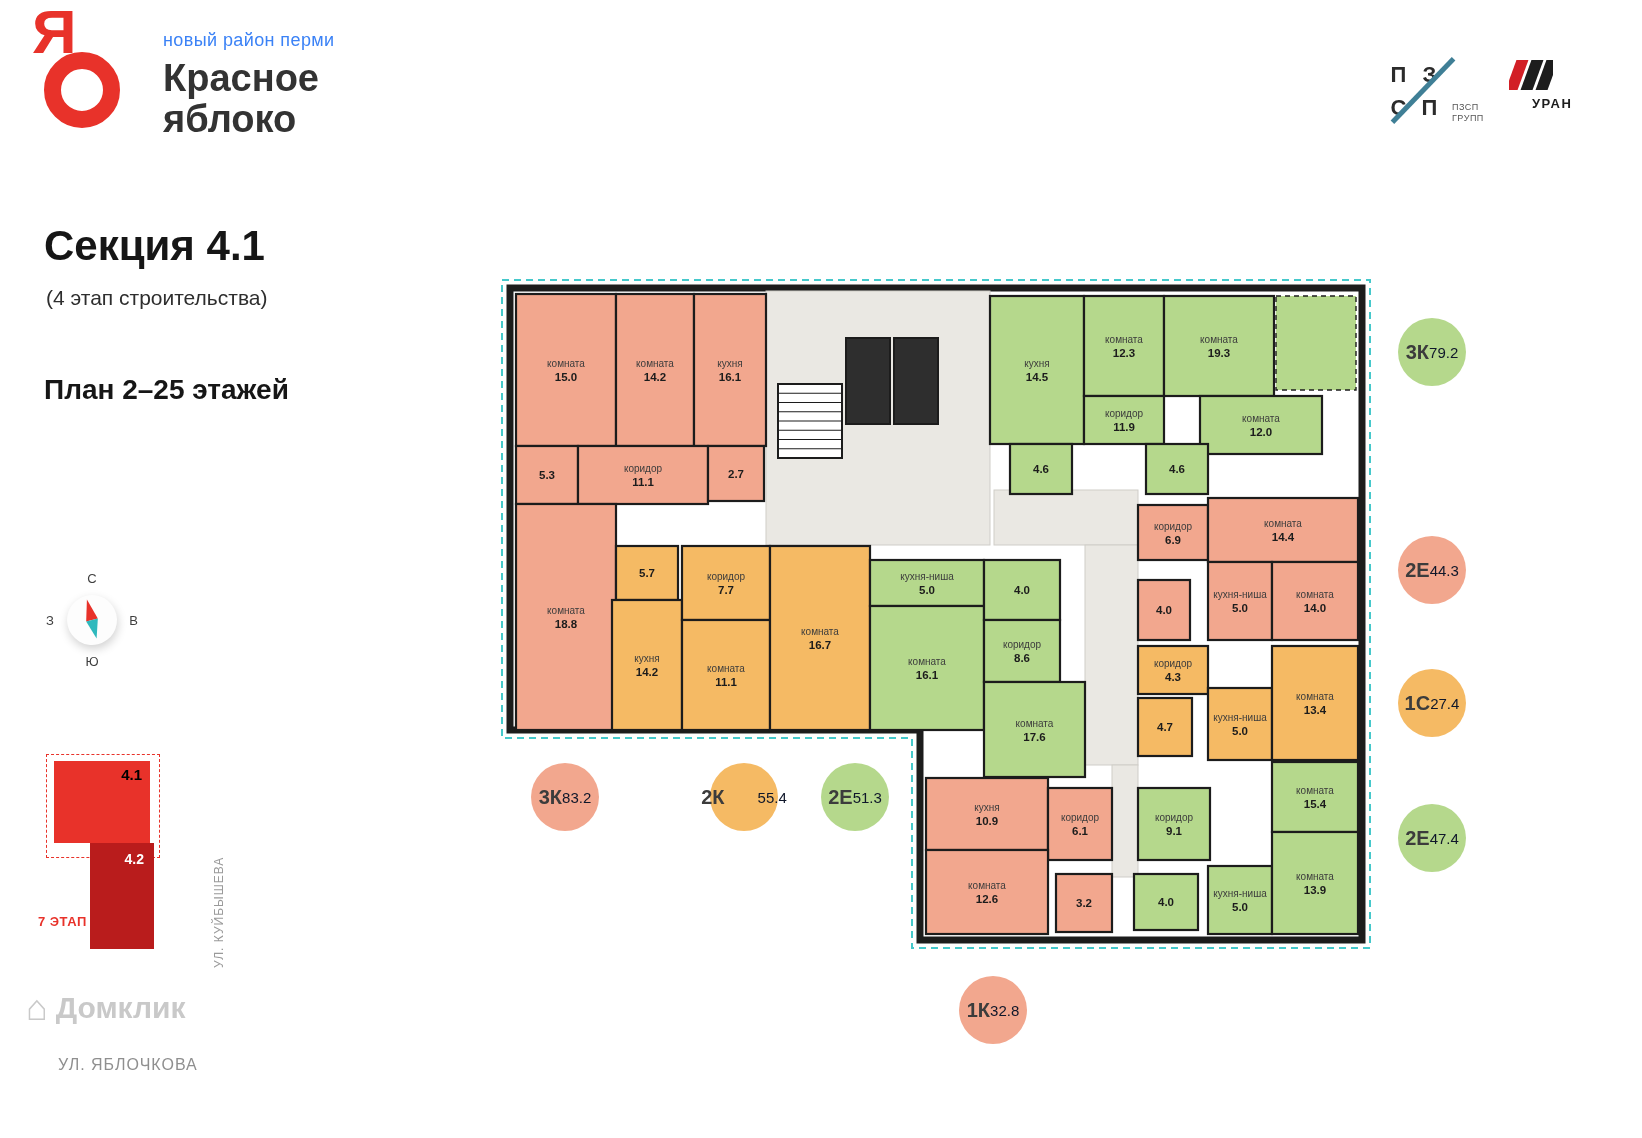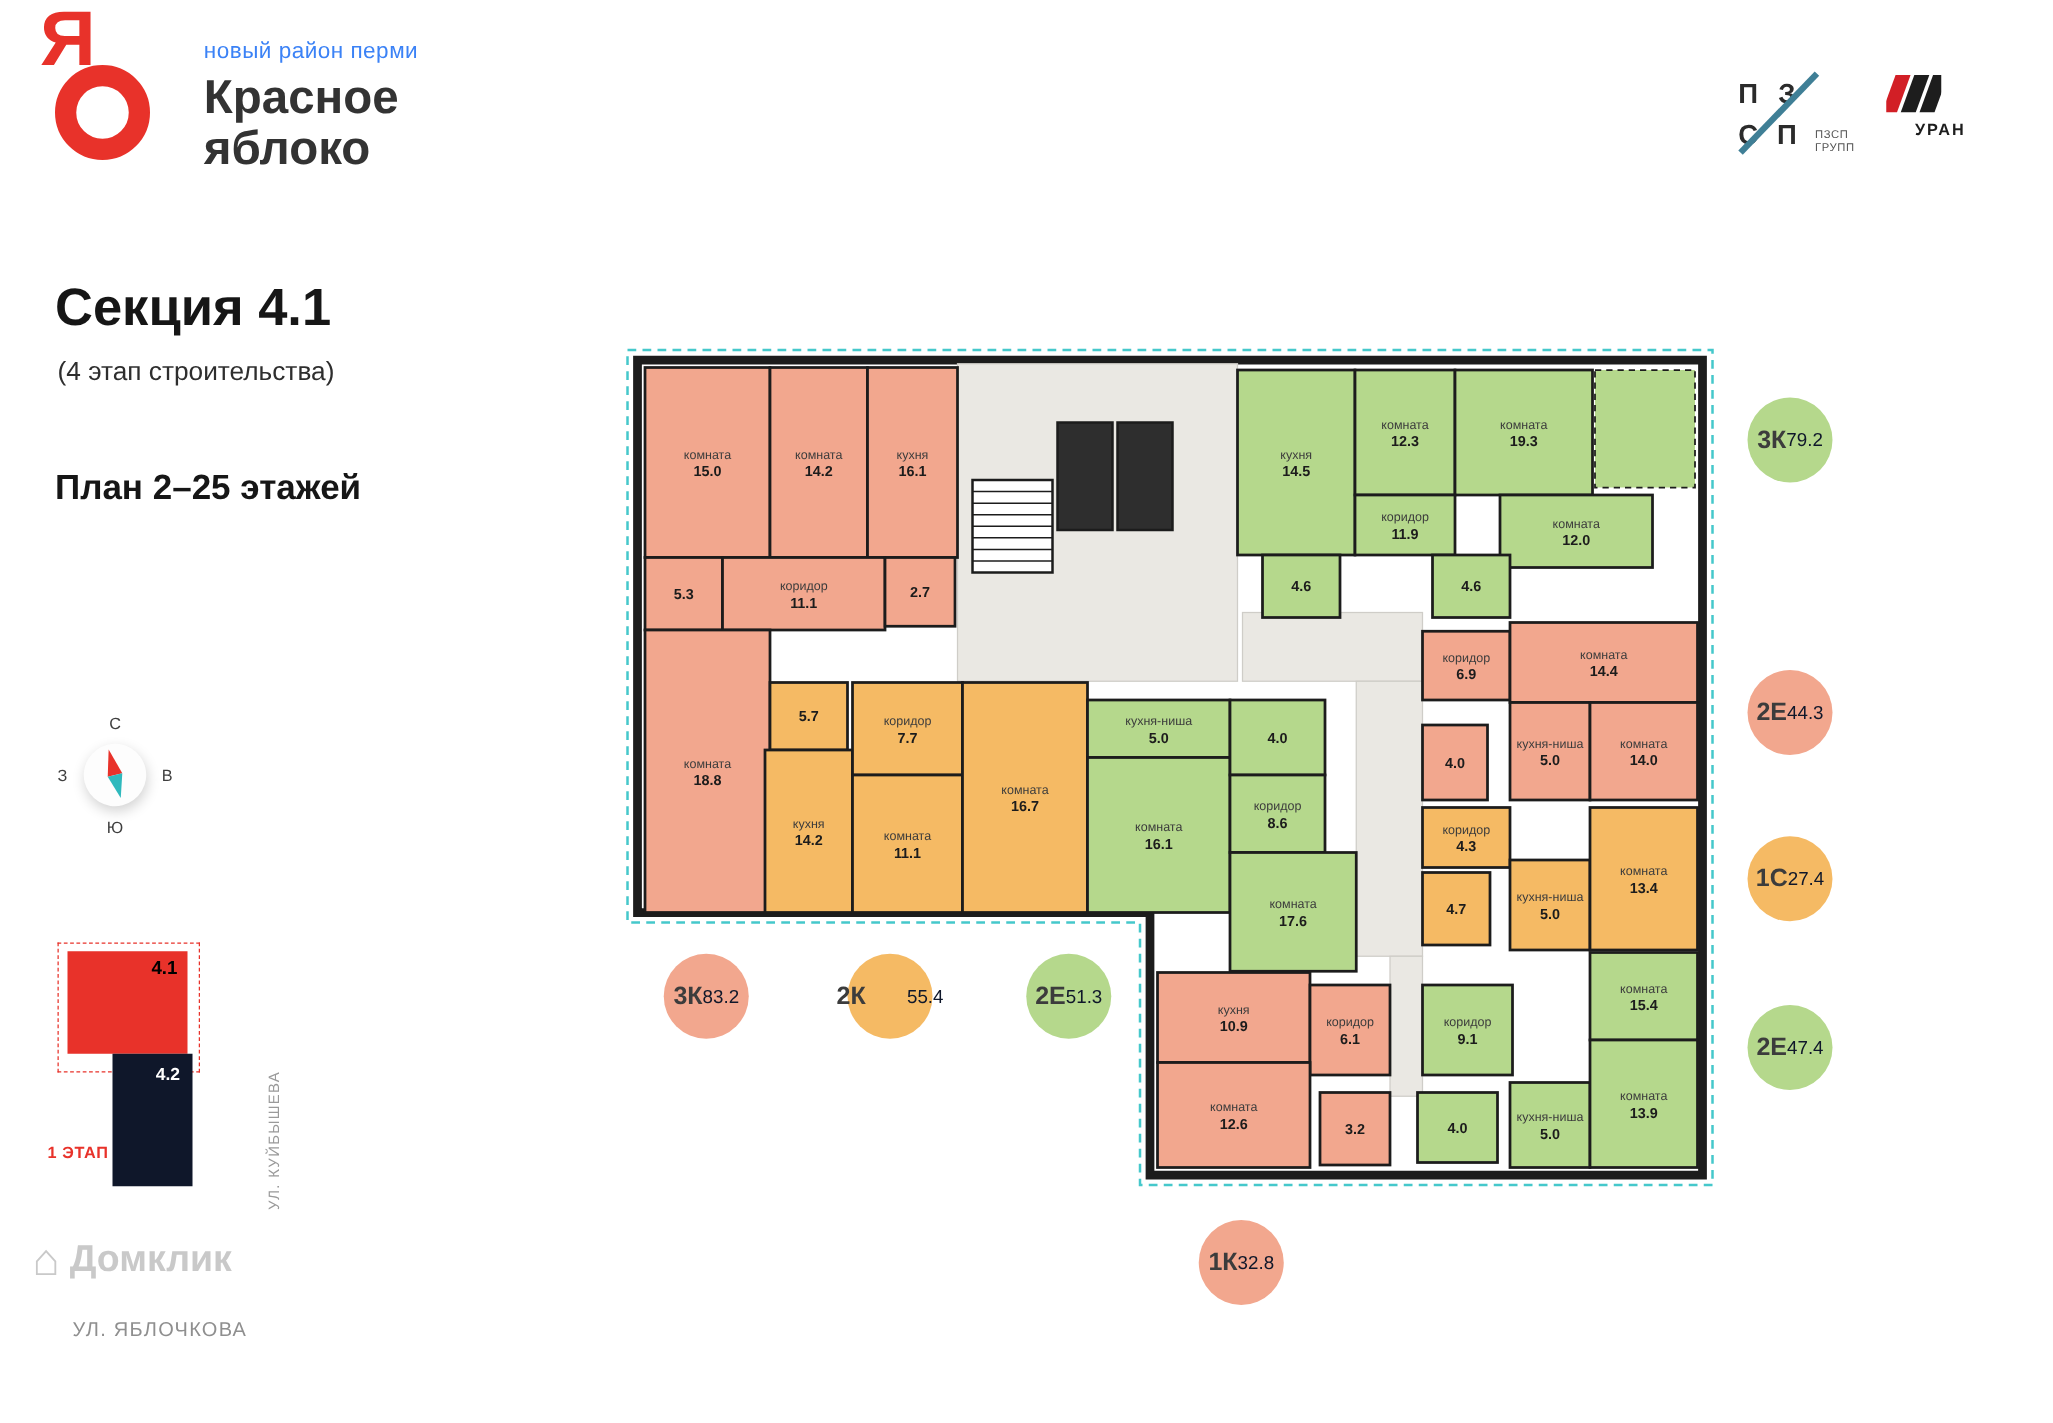--- a/index.html
+++ b/index.html
@@ -49,21 +49,21 @@
   .c-needle-n { position: absolute; left: 50%; top: 4px; margin-left: -6px; width: 0; height: 0;
     border-left: 6px solid transparent; border-right: 6px solid transparent; border-bottom: 21px solid #e8322a; }
   .c-needle-s { position: absolute; left: 50%; top: 25px; margin-left: -6px; width: 0; height: 0;
     border-left: 6px solid transparent; border-right: 6px solid transparent; border-top: 19px solid #2fb9bd; }
   
   .site-map { position: absolute; left: 30px; top: 748px; width: 200px; height: 260px; }
   .sm-dashed { position: absolute; left: 16px; top: 6px; width: 114px; height: 104px;
     border: 1.6px dashed #e8322a; }
   .sm-block-41 { position: absolute; left: 24px; top: 13px; width: 96px; height: 82px; background: #e8322a; }
   .sm-block-41 span { position: absolute; right: 8px; top: 5px; color: #000000; font-size: 15px; font-weight: bold; }
-  .sm-block-42 { position: absolute; left: 60px; top: 95px; width: 64px; height: 106px; background: #0f172a; }
+  .sm-block-42 { position: absolute; left: 60px; top: 95px; width: 64px; height: 106px; background: #b91c1c; }
   .sm-block-42 span { position: absolute; right: 10px; top: 8px; color: #fff; font-size: 14px; font-weight: bold; }
   .sm-stage { position: absolute; left: 8px; top: 166px; color: #e8322a; font-size: 13px; font-weight: bold; letter-spacing: .5px; }
   .street-v { position: absolute; left: 212px; top: 818px; height: 150px; color: #9a9a9a; font-size: 12px;
     letter-spacing: 1px; writing-mode: vertical-rl; transform: rotate(180deg); }
   .street-b { position: absolute; left: 58px; top: 1056px; color: #8f8f8f; font-size: 16px; letter-spacing: 1px; }
   
   .watermark { position: absolute; left: 26px; top: 990px; color: #c9c9c9; font-size: 30px; font-weight: bold;
     display: flex; align-items: center; gap: 8px; }
   .wm-icon { font-size: 36px; line-height: 1; }
   
@@ -129,21 +129,21 @@
   </div>
 
   <div class="site-map">
     <div class="sm-dashed"></div>
     <div class="sm-block-41">
       <span>4.1</span>
     </div>
     <div class="sm-block-42">
       <span>4.2</span>
     </div>
-    <div class="sm-stage">1 ЭТАП</div>
+    <div class="sm-stage">7 ЭТАП</div>
   </div>
   <div class="street-v">УЛ. КУЙБЫШЕВА</div>
   <div class="street-b">УЛ. ЯБЛОЧКОВА</div>
 
   <div class="watermark">
     <span class="wm-icon">⌂</span>
     <span>Домклик</span>
   </div>
 
   <svg id="plan-svg" width="852" height="652" viewBox="0 0 852 652" xmlns="http://www.w3.org/2000/svg">
@@ -298,21 +298,21 @@
         <div class="badge-area">27.4</div>
       </div>
       <div class="badge" style="left: 1398px; top: 804px; background: rgb(181, 216, 140);">
         <div class="badge-type">2Е</div>
         <div class="badge-area">47.4</div>
       </div>
       <div class="badge" style="left: 531px; top: 763px; background: rgb(242, 167, 142);">
         <div class="badge-type">3К</div>
         <div class="badge-area">83.2</div>
       </div>
-      <div class="badge" style="left: 678px; top: 763px; background: rgb(245, 186, 100); gap: 33px;">
+      <div class="badge" style="left: 710px; top: 763px; background: rgb(245, 186, 100); gap: 33px;">
         <div class="badge-type">2К</div>
         <div class="badge-area">55.4</div>
       </div>
       <div class="badge" style="left: 821px; top: 763px; background: rgb(181, 216, 140);">
         <div class="badge-type">2Е</div>
         <div class="badge-area">51.3</div>
       </div>
       <div class="badge" style="left: 959px; top: 976px; background: rgb(242, 167, 142);">
         <div class="badge-type">1К</div>
         <div class="badge-area">32.8</div>

